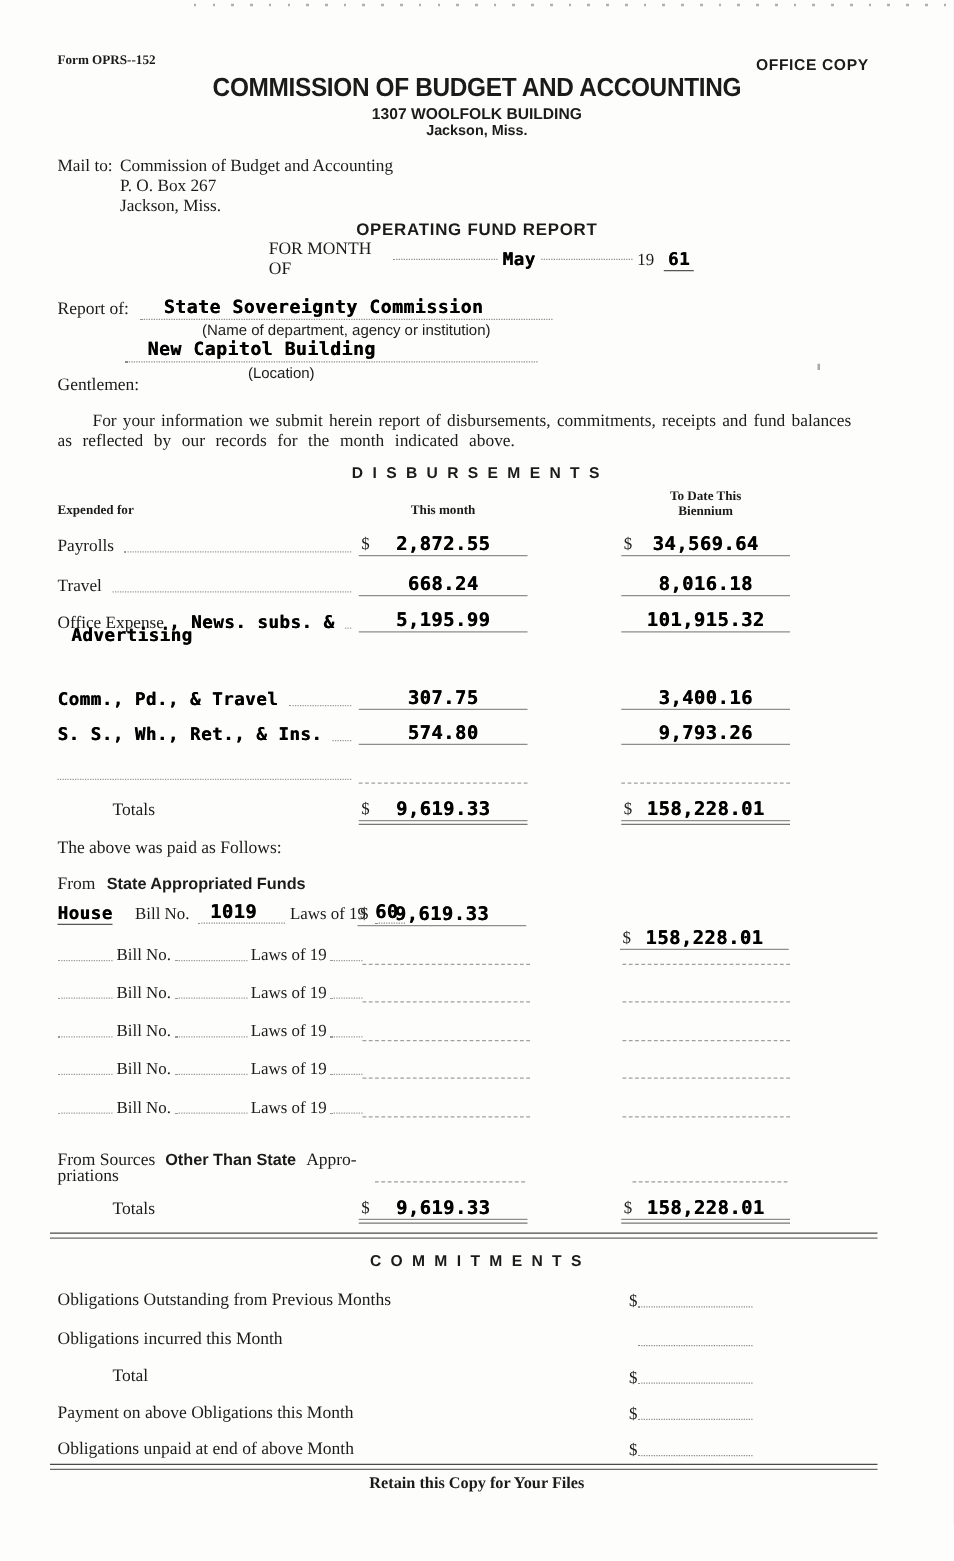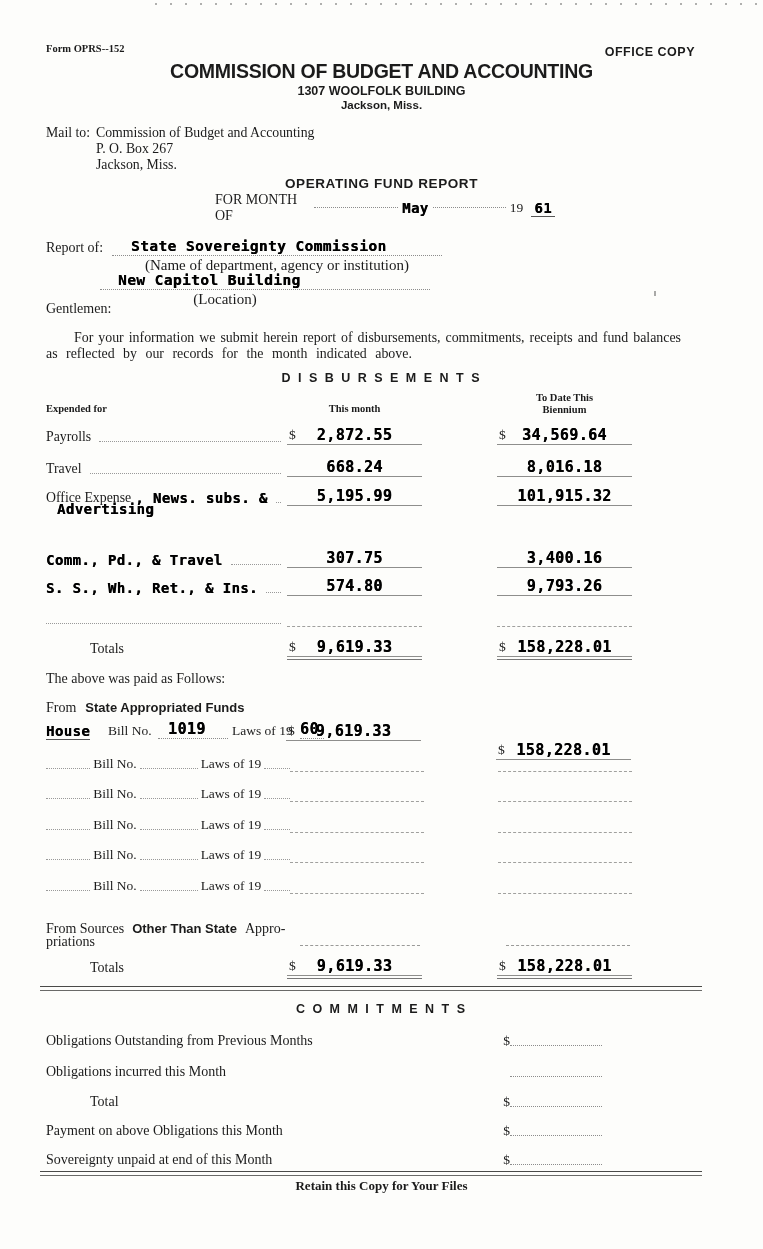--- a/index.html
+++ b/index.html
@@ -5,21 +5,21 @@
   html,body{margin:0;padding:0;background:#e8e8e6;}
   .page{
     position:relative;width:763px;height:1249px;margin:0 auto;
     background:#fdfdfb;color:#1b1b1b;overflow:hidden;
     font-family:"Liberation Serif",serif;
   }
   .abs{position:absolute;}
   
   .serif{font-family:"Liberation Serif",serif;font-size:13.8px;}
   .serif-sm{font-family:"Liberation Serif",serif;font-size:10.5px;}
-  .serif-xs{font-family:Liberation Serif, serif;font-size:15px;}
+  .serif-xs{font-family:Liberation Sans, sans-serif;font-size:12px;}
   .sans-b{font-family:"Liberation Sans",sans-serif;font-weight:bold;}
   .typed{
     font-family:"DejaVu Sans Mono",monospace;font-weight:bold;
     font-size:14px;color:#000000;letter-spacing:.4px;
     text-shadow:.35px 0 0 #0e0e0e;white-space:nowrap;
   }
   .typed-amt{font-size:15px;}
   
   .dotline{border-bottom:1.5px dotted #8c8c8c;height:1px;display:inline-block;}
   .fill-line{border-bottom:1.5px dotted #8c8c8c;height:1px;}
@@ -305,21 +305,21 @@
     <span class="serif" style="font-size:13.5px;">$</span>
     <span class="cline"></span>
   </div>
   <div class="crow" style="top:1121px;">
     <span class="serif" style="font-size:14px;">Payment on above Obligations this Month</span>
     <span class="cspacer"></span>
     <span class="serif" style="font-size:13.5px;">$</span>
     <span class="cline"></span>
   </div>
   <div class="crow" style="top:1150px;">
-    <span class="serif" style="font-size:14px;">Sovereignty unpaid at end of this Month</span>
+    <span class="serif" style="font-size:14px;">Obligations unpaid at end of above Month</span>
     <span class="cspacer"></span>
     <span class="serif" style="font-size:13.5px;">$</span>
     <span class="cline"></span>
   </div>
 
   <div class="abs hrule-double" style="top:1171px;left:40px;width:662px;"></div>
   <div class="abs serif center" style="top:1178px;font-size:13px;font-weight:bold;">Retain this Copy for Your Files</div>
 
 </div>
 

